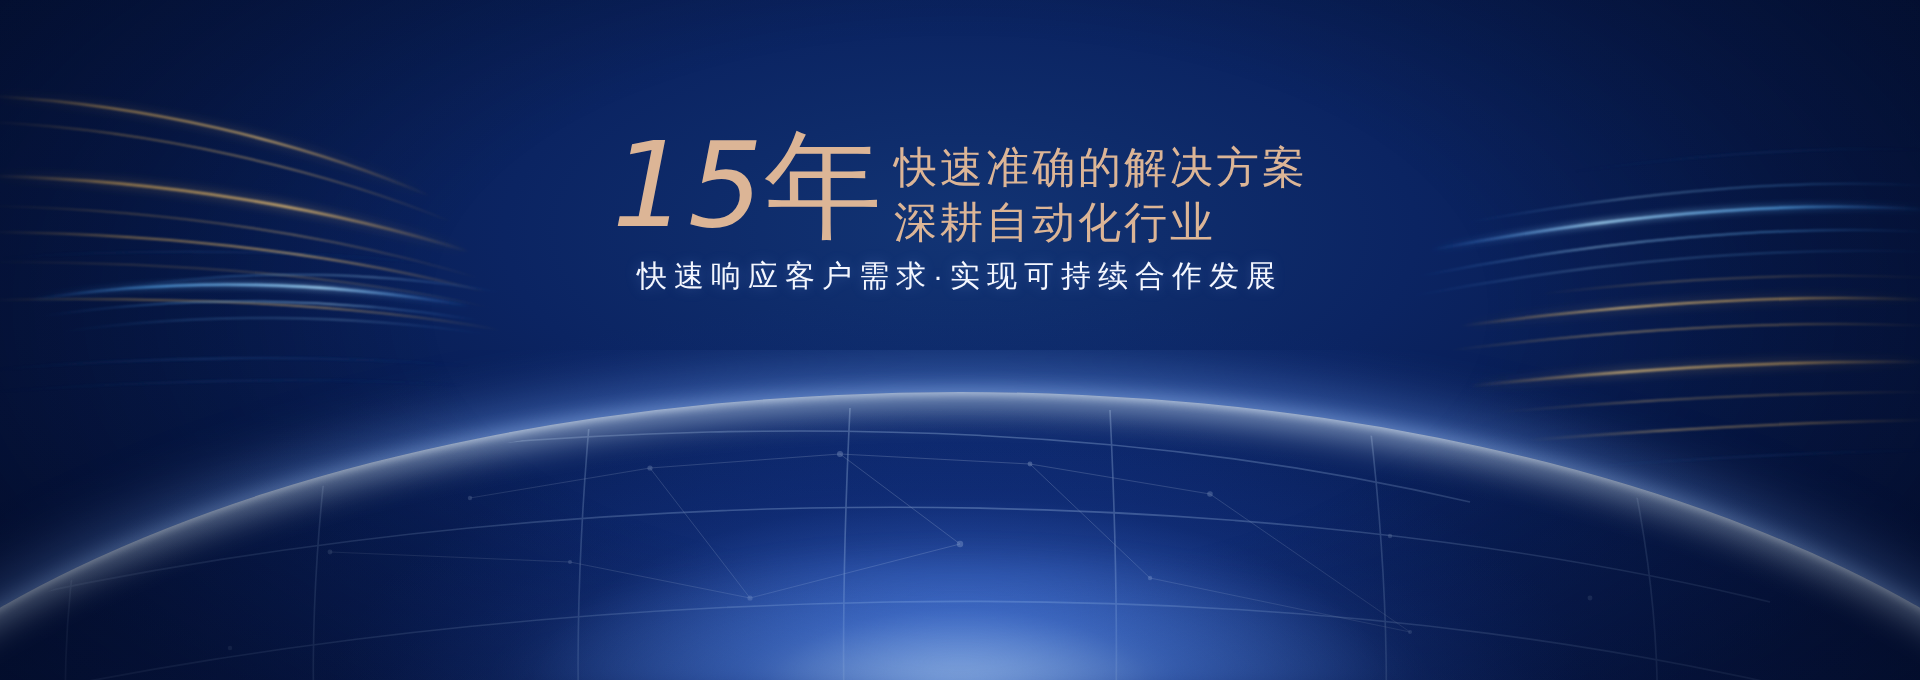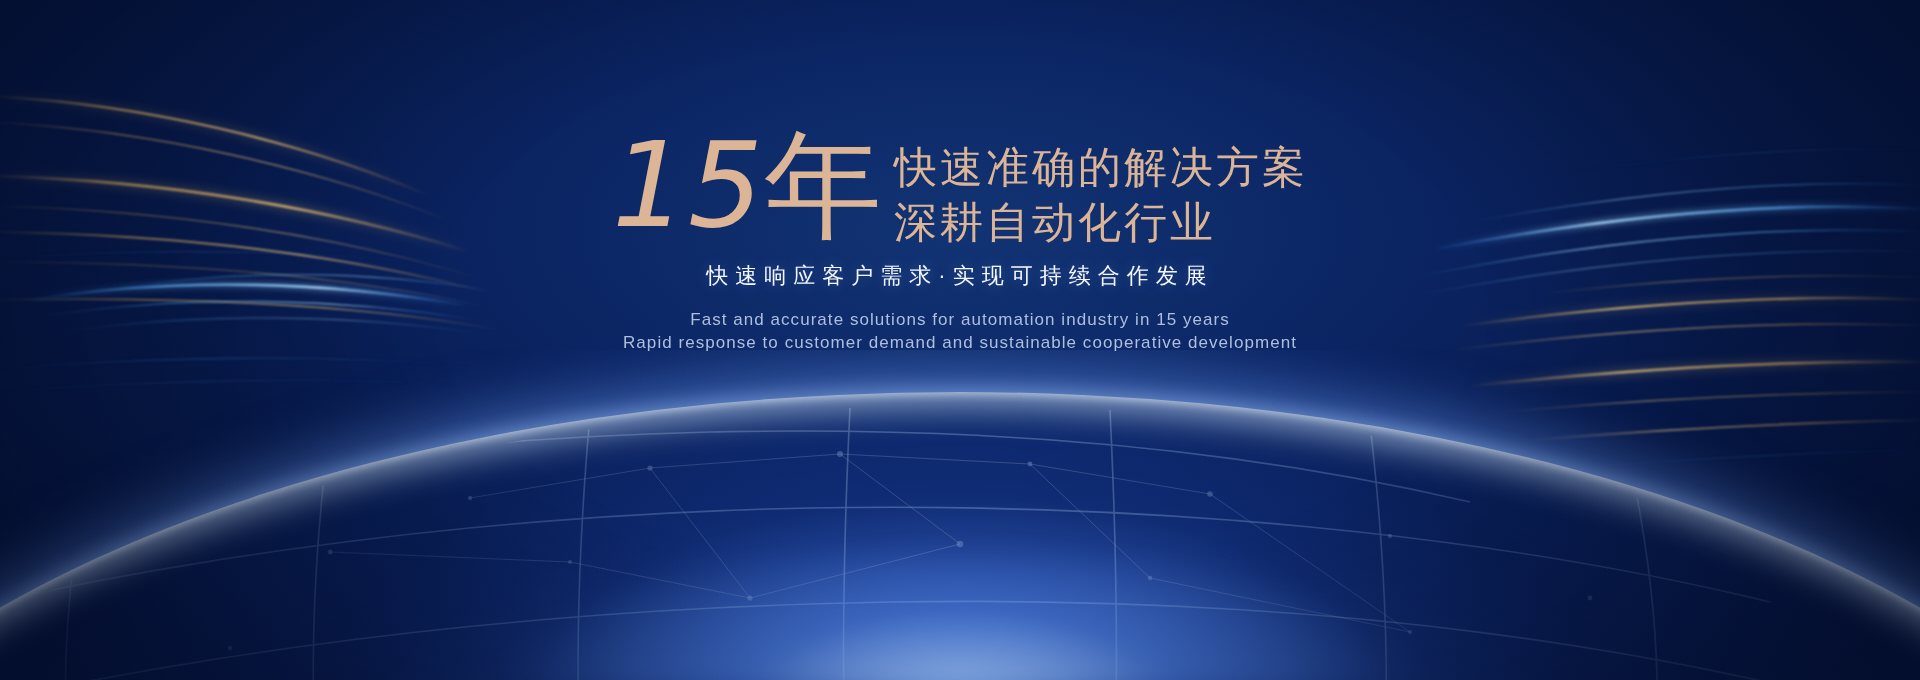--- a/index.html
+++ b/index.html
@@ -69,21 +69,21 @@
     transform:translateY(-6px);
   }
   .years .num { font-style:italic; font-weight:300; letter-spacing:1px; }
   .gold-lines { margin-left:14px; padding-top:4px; }
   .gold-line {
     font-size:43px; line-height:55px; color:#dcb596;
     letter-spacing:3px; font-weight:400;
   }
   .white-line {
     position:absolute; left:50%; top:254px; transform:translateX(-50%);
-    font-size:22px; line-height:44px; color:#f4f7ff;
+    font-size:30px; line-height:44px; color:#f4f7ff;
     letter-spacing:7px; white-space:nowrap; font-weight:400;
     text-shadow:0 0 14px rgba(130,175,255,0.30);
   }
   .en-lines {
     position:absolute; left:50%; top:308px; transform:translateX(-50%);
     text-align:center; white-space:nowrap;
   }
   .en-line {
     font-size:17px; line-height:23px; color:#aebfdd;
     letter-spacing:1.05px; font-weight:400;
@@ -264,19 +264,15 @@
         <span class="num">15</span><span>年</span>
       </div>
       <div class="gold-lines">
         <div class="gold-line">快速准确的解决方案</div>
         <div class="gold-line">深耕自动化行业</div>
       </div>
     </div>
 
     <div class="white-line">快速响应客户需求·实现可持续合作发展</div>
 
-    <div class="en-lines">
-      <div class="en-line">Fast and accurate solutions for automation industry in 15 years</div>
-      <div class="en-line">Rapid response to customer demand and sustainable cooperative development</div>
-    </div>
 
   </div>
 </div>
 
 </body></html>

